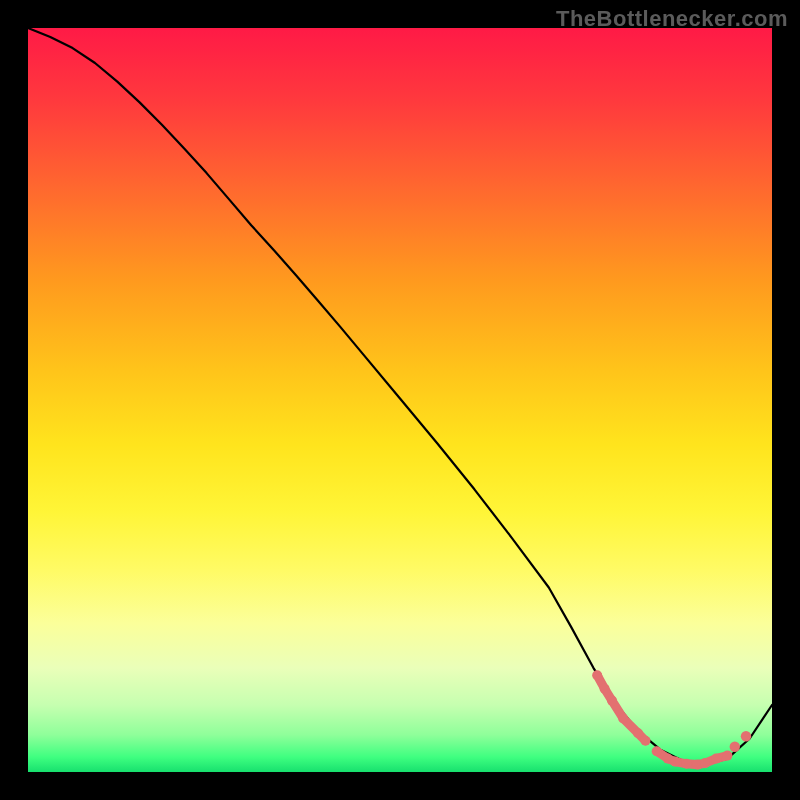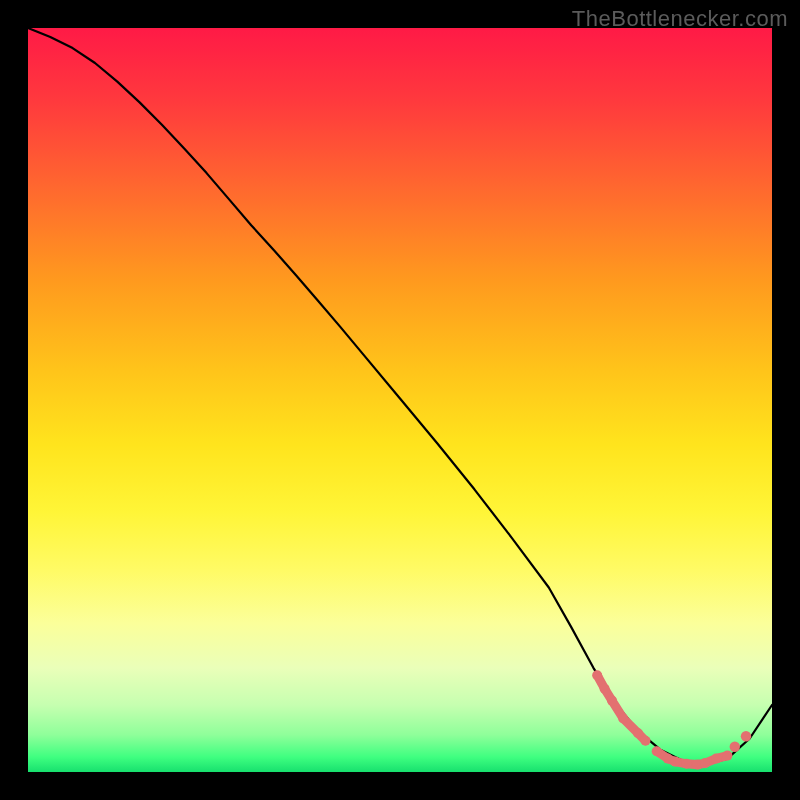--- a/index.html
+++ b/index.html
@@ -16,21 +16,21 @@
     width: 800px;
     height: 800px;
     background: #000;
   }
   .watermark {
     position: absolute;
     top: 6px;
     right: 12px;
     color: #5b5b5b;
     font-size: 22px;
-    font-weight: 400;
+    font-weight: 700;
     letter-spacing: 0.5px;
     z-index: 10;
   }
   .plot-area {
     position: absolute;
     left: 28px;
     top: 28px;
     width: 744px;
     height: 744px;
     background: linear-gradient(to bottom,

